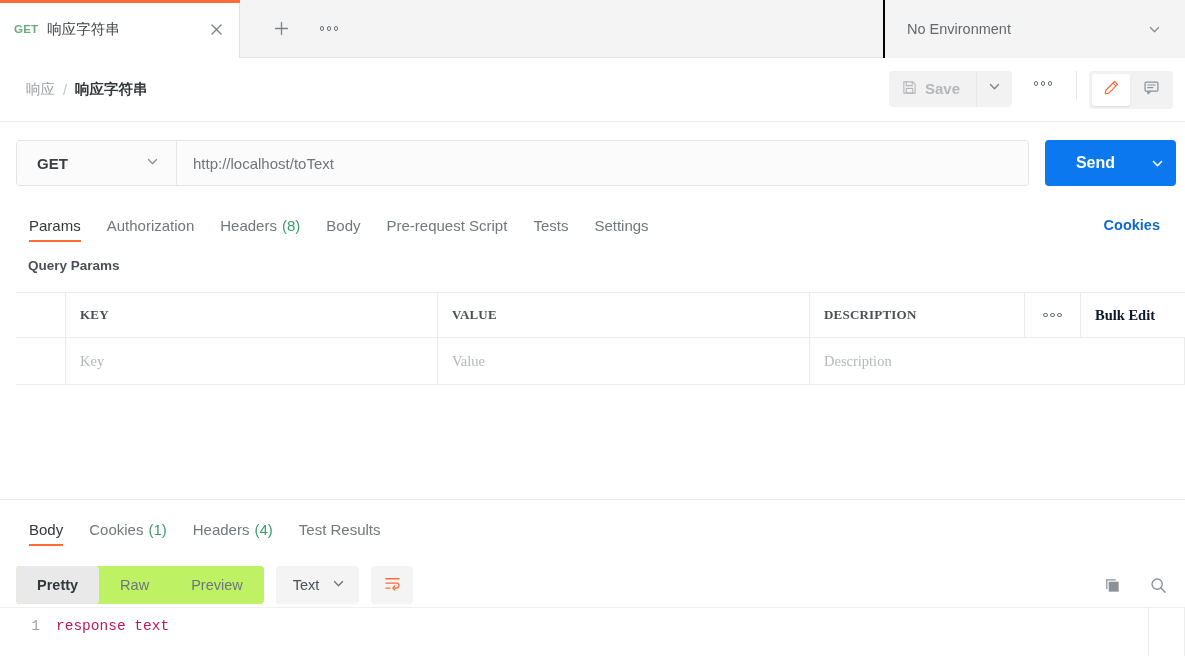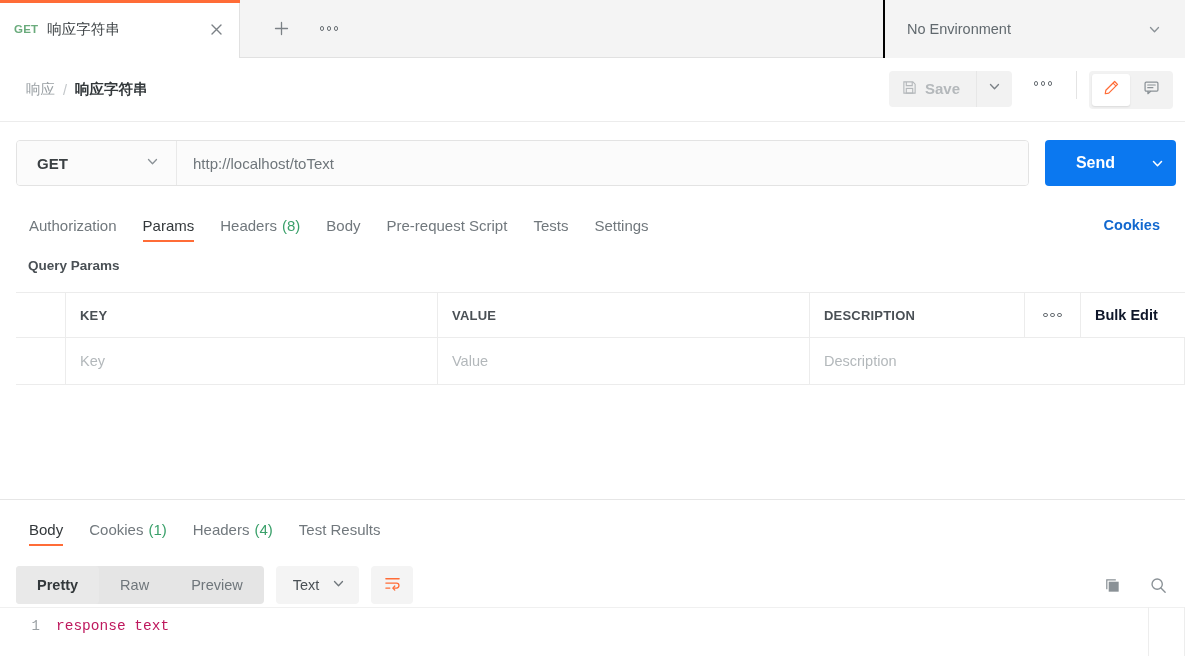--- a/index.html
+++ b/index.html
@@ -115,21 +115,21 @@
   }
   .rtab.active { color: #33383b; }
   .rtab.active::after {
     content: ""; position: absolute; left: 13px; right: 13px; bottom: 6px; height: 2px; background: #ff6c37;
   }
   .rtab .count { color: #3aa06a; margin-left: 5px; }
   .cookies-link { margin-left: auto; font-size: 14.5px; color: #1168cf; font-weight: 700; padding-right: 9px; }
 
   
   .qp-title { position: absolute; left: 28px; top: 258px; font-size: 13.5px; font-weight: 700; color: #4a5055; }
-  .table { position: absolute; left: 16px; top: 292px; width: 1169px; }
+  .table { position: absolute; left: 16px; top: 292px; width: 1169px; font-family: Liberation Serif, serif; }
   .thead, .trow { display: flex; align-items: stretch; }
   .thead { height: 46px; border-top: 1px solid #ececec; border-bottom: 1px solid #ececec; }
   .trow { height: 47px; border-bottom: 1px solid #ececec; }
   .cell { display: flex; align-items: center; padding: 0 14px; border-right: 1px solid #ececec; }
   .c-check { width: 50px; border-right: 1px solid #ececec; }
   .c-key { width: 372px; }
   .c-value { width: 372px; }
   .c-desc { flex: 1 1 auto; }
   .c-more { width: 56px; justify-content: center; border-right: 1px solid #ececec; }
   .c-bulk { width: 104px; justify-content: flex-start; border-right: none; padding-right: 0; }
@@ -145,21 +145,21 @@
     display: flex; align-items: center; padding: 0 16px;
   }
   .respmeta { margin-left: auto; display: flex; align-items: center; gap: 14px; padding-right: 6px; }
   .globe { width: 22px; height: 22px; display: flex; align-items: center; justify-content: center; }
   .meta-num { font-size: 14.5px; color: #2f8f5b; font-weight: 600; }
   .meta-div { width: 1px; height: 22px; background: #e1e1e1; margin: 0 2px; }
   .save-resp { font-size: 14.5px; color: #1168cf; font-weight: 700; }
   .save-resp-caret { display: flex; align-items: center; }
 
   .viewbar { position: absolute; left: 16px; top: 563px; width: 1169px; height: 44px; display: flex; align-items: center; }
-  .pillgroup { display: flex; align-items: center; background: #e5e5e5; border-radius: 4px; height: 38px; }
+  .pillgroup { display: flex; align-items: center; background: #bef264; border-radius: 4px; height: 38px; }
   .pill { height: 38px; display: flex; align-items: center; padding: 0 21px; font-size: 14.5px; color: #6f767b; border-radius: 4px; }
   .pill.active { background: #e9e9e9; color: #33383b; font-weight: 600; }
   .typebox {
     margin-left: 12px; height: 38px; background: #f4f4f4; border-radius: 4px;
     display: flex; align-items: center; gap: 12px; padding: 0 13px 0 17px;
   }
   .type-label { font-size: 14.5px; color: #4a5055; }
   .wrapbtn { margin-left: 12px; width: 42px; height: 38px; background: #f4f4f4; border-radius: 4px; display: flex; align-items: center; justify-content: center; }
   .viewbar-right { margin-left: auto; display: flex; align-items: center; gap: 20px; padding-right: 14px; }
 
@@ -275,25 +275,25 @@
       <span class="send-label">Send</span>
       <span class="send-caret">
         <svg width="15" height="15" viewBox="0 0 15 15">
             <path d="M3.5 5.5 L7.5 9.8 L11.5 5.5" stroke="#ffffff" stroke-width="1.5" fill="none" stroke-linecap="round" stroke-linejoin="round"></path>
           </svg>
       </span>
     </div>
   </div>
 
   <div class="reqtabs">
-    <div class="rtab">
-      <span>Authorization</span>
-    </div>
     <div class="rtab active">
       <span>Params</span>
+    </div>
+    <div class="rtab">
+      <span>Authorization</span>
     </div>
     <div class="rtab">
       <span>Headers</span>
       <span class="count">(8)</span>
     </div>
     <div class="rtab">
       <span>Body</span>
     </div>
     <div class="rtab">
       <span>Pre-request Script</span>

